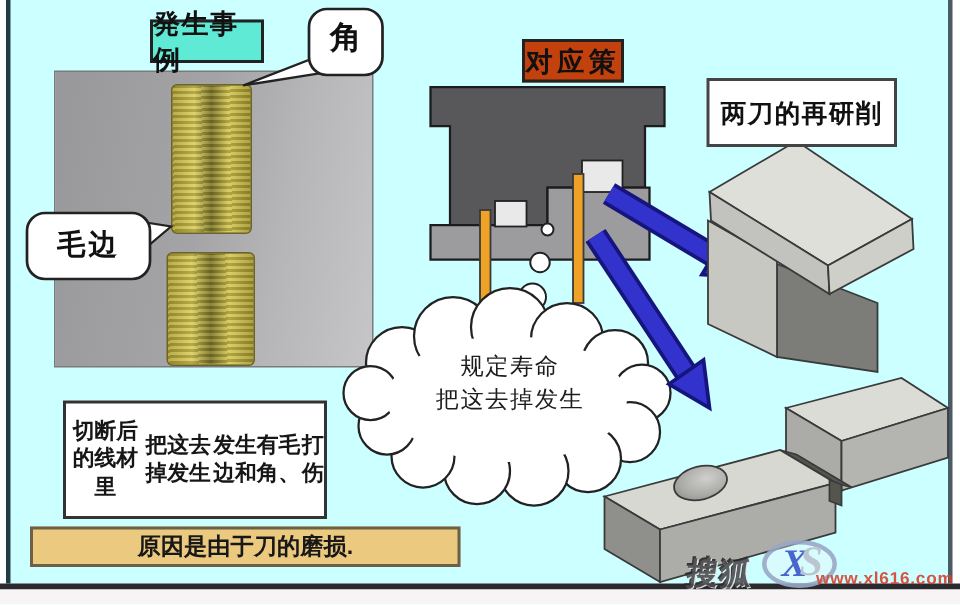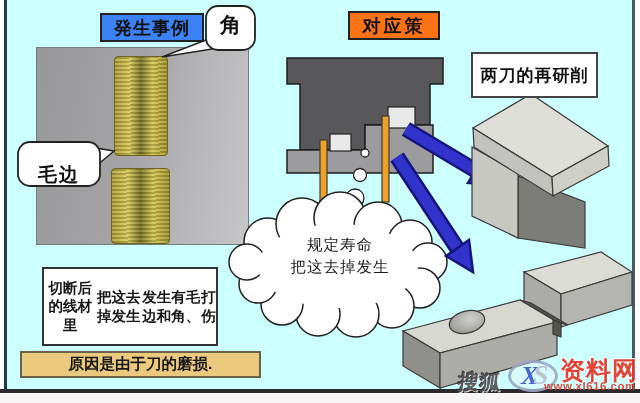--- a/index.html
+++ b/index.html
@@ -27,39 +27,39 @@
       linear-gradient(90deg,#a89a38 0%,#d8ca60 28%,#6f6a28 50%,#d2c458 72%,#9a8e30 100%);
   }
   .gold-top{left:77px;top:8px;width:52px;height:98px;}
   .gold-bottom{left:74px;top:120px;width:57px;height:74px;}
 
   
   .tag{
     position:absolute;display:flex;align-items:center;justify-content:center;
     border:2px solid #222;font-weight:bold;color:#111;box-sizing:border-box;
   }
-  .tag-example{left:100px;top:13px;width:104px;height:29px;background:#3b82f6;font-size:18px;letter-spacing:1px;}
-  .tag-counter{left:348px;top:11px;width:92px;height:29px;background:#f97316;font-size:18px;letter-spacing:3px;}
+  .tag-example{left:100px;top:13px;width:76px;height:29px;background:#5eead4;font-size:18px;letter-spacing:1px;}
+  .tag-counter{left:348px;top:26px;width:68px;height:29px;background:#c2410c;font-size:18px;letter-spacing:3px;}
   .tag-regrind{left:471px;top:52px;width:127px;height:46px;background:#fff;border-color:#444;font-size:17px;letter-spacing:1px;}
   .note-desc{
     position:absolute;left:42px;top:267px;width:176px;height:79px;background:#fff;
     border:2px solid #333;box-sizing:border-box;display:flex;flex-direction:row;
     align-items:center;justify-content:center;font-weight:bold;font-size:14.5px;
     line-height:18.5px;color:#161616;text-align:center;
   }
   .note-cause{
-    position:absolute;left:20px;top:351px;width:241px;height:27px;background:#ebc97f;
+    position:absolute;left:20px;top:351px;width:287px;height:27px;background:#ebc97f;
     border:2px solid #6b6146;box-sizing:border-box;display:flex;align-items:center;
     justify-content:center;font-weight:bold;font-size:15.5px;color:#181818;
   }
 
   
   .bubble-text{position:absolute;font-weight:bold;color:#111;}
   .bt-corner{left:206px;top:11px;width:49px;text-align:center;font-size:21px;}
-  .bt-burr{left:18px;top:150px;width:82px;text-align:center;font-size:19px;letter-spacing:2px;margin-top:12px;}
+  .bt-burr{left:18px;top:150px;width:82px;text-align:center;font-size:19px;letter-spacing:2px;}
   .cloud-text{
     position:absolute;left:250px;top:234px;width:180px;text-align:center;
     font-weight:normal;font-size:15.5px;line-height:22px;color:#1c1c1c;letter-spacing:1px;
   }
 
   svg{position:absolute;left:0;top:0;}
 
   
   .watermark{position:absolute;left:452px;top:352px;width:188px;height:46px;opacity:.9;}
   .wm-souhu{
@@ -194,16 +194,15 @@
     <div>打伤</div>
   </div>
   <div class="note-cause">原因是由于刀的磨损.</div>
 
   <div class="watermark">
     <span class="wm-souhu">搜狐</span>
     <span class="wm-logo">
       <span class="x">X</span>
       <span class="s">S</span>
     </span>
-    <span class="wm-site">资料网</span>
     <span class="wm-url">www.xl616.com</span>
   </div>
 </div>
 
 </body></html>

